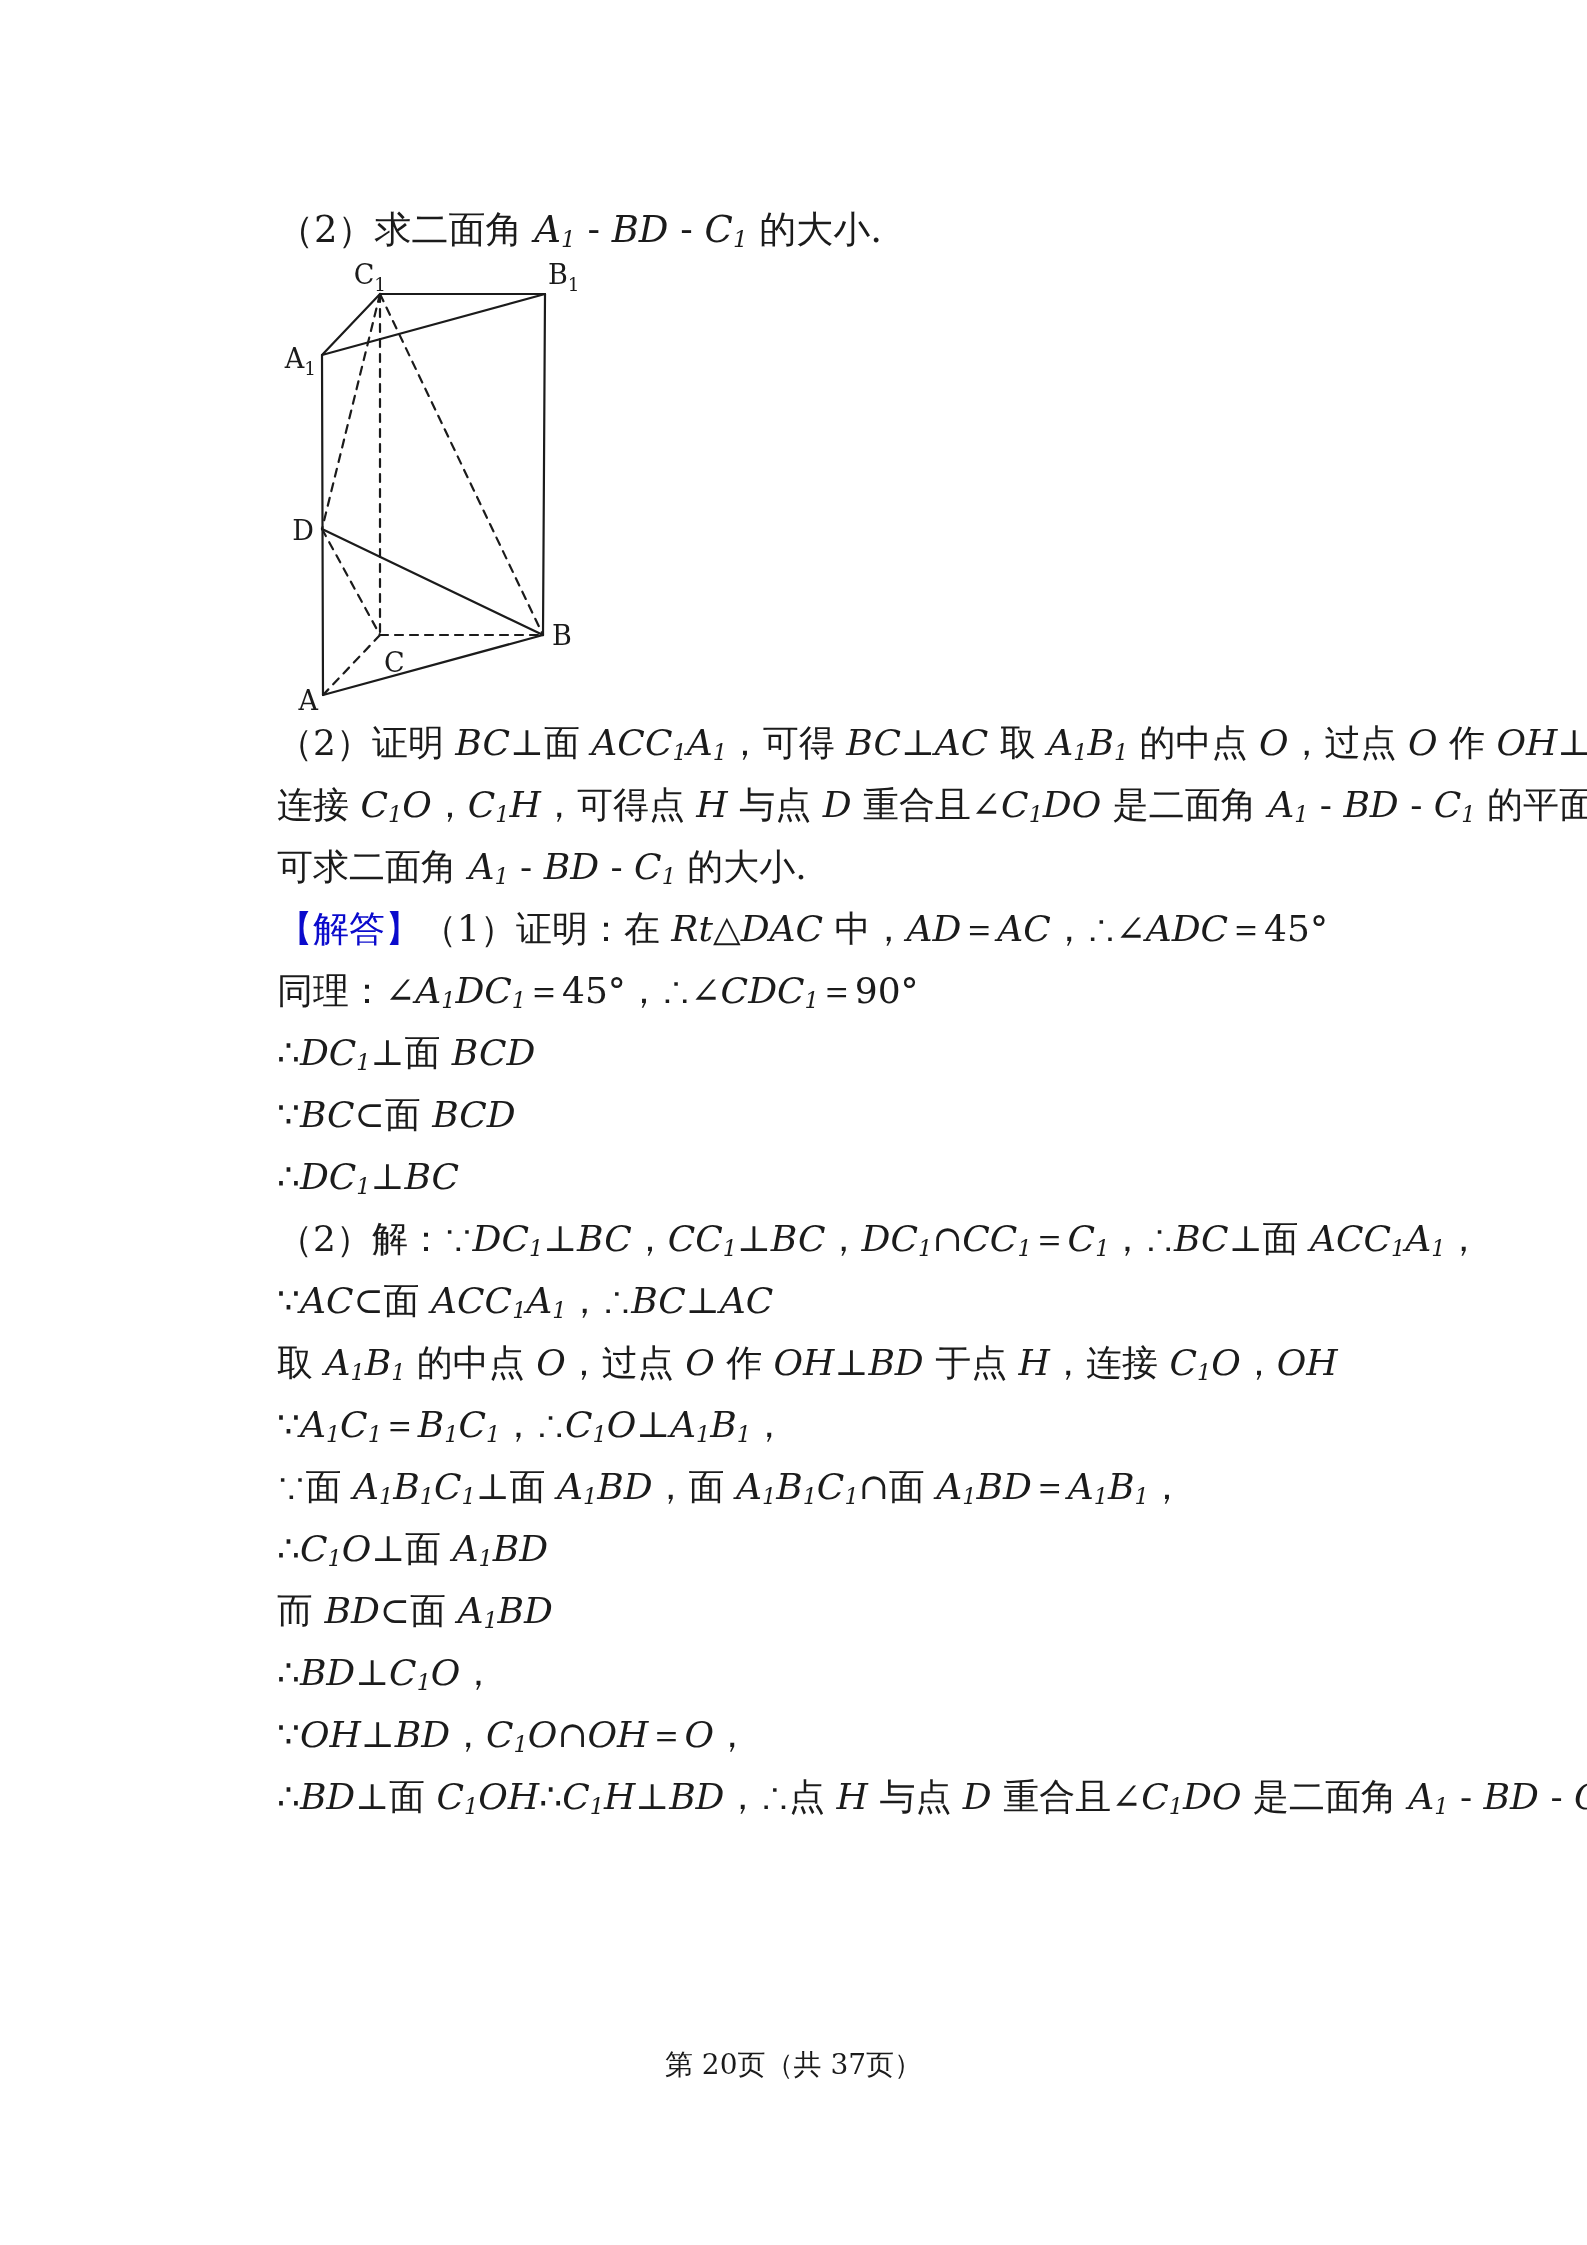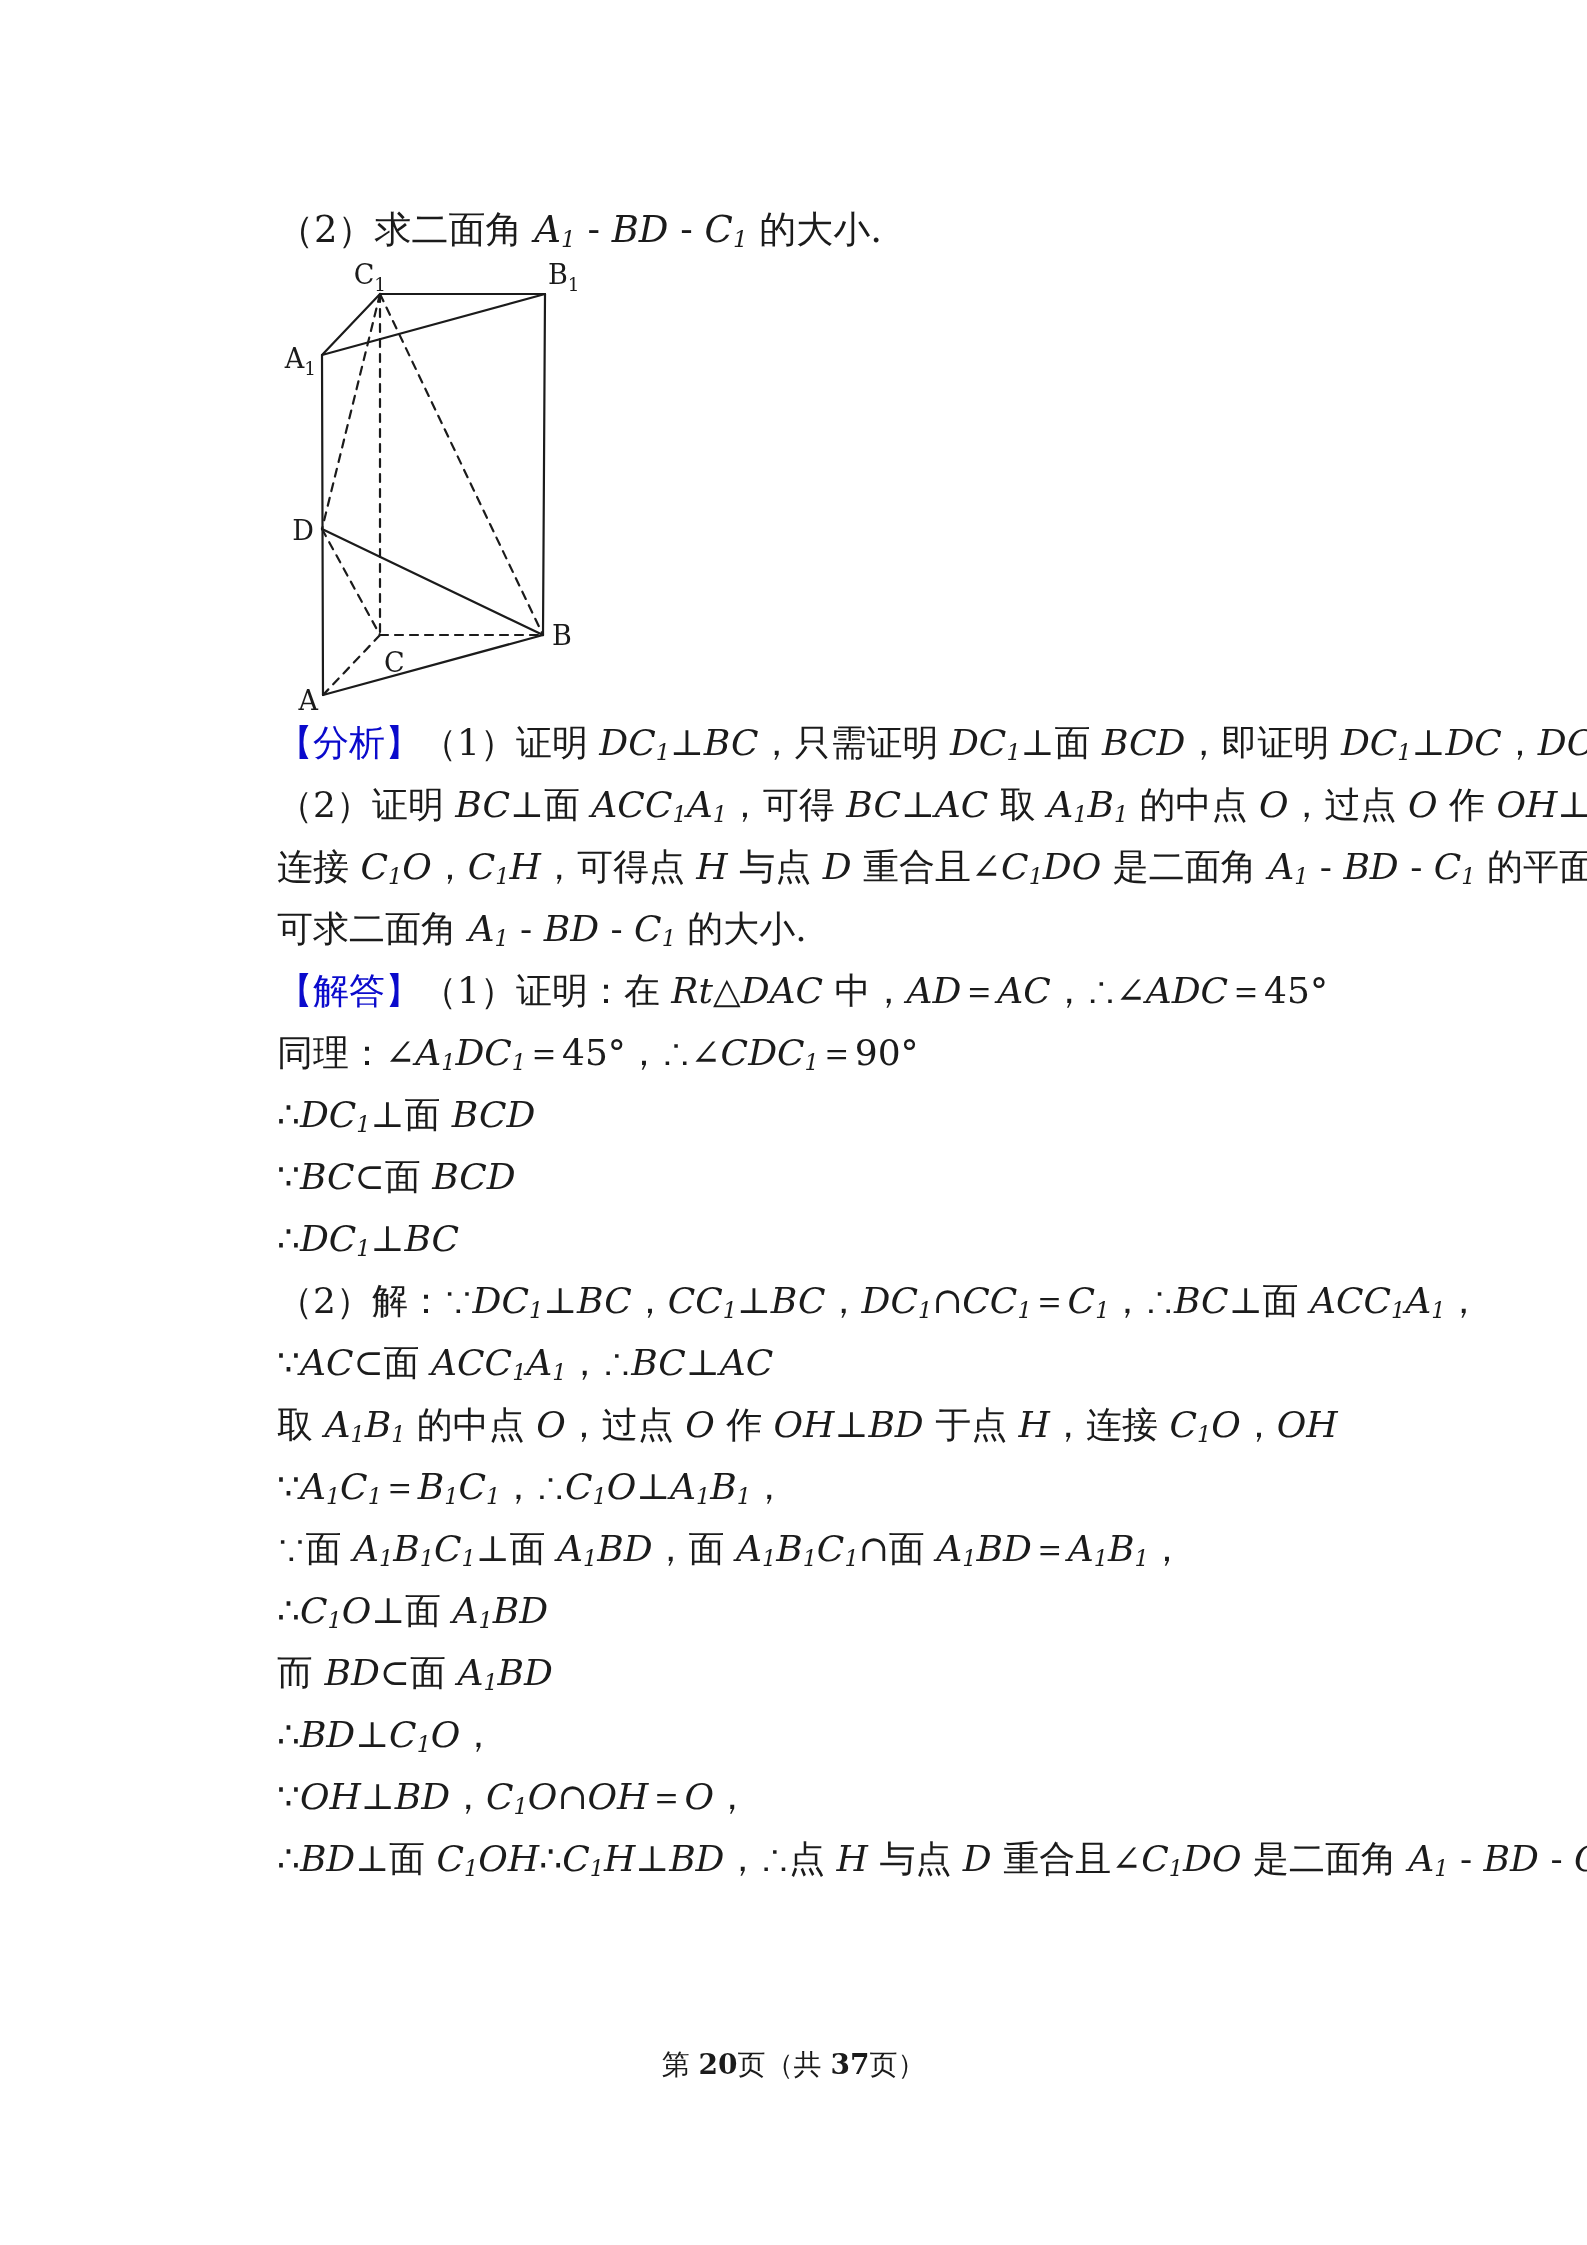--- a/index.html
+++ b/index.html
@@ -23,21 +23,21 @@
   }
   .bodyline i{font-style:italic;}
   .bodyline sub, .page-title sub{
     font-size:0.62em;vertical-align:-0.22em;line-height:0;
   }
   .seclabel{font-weight:normal;}
   .page-footer{
     position:absolute;left:0;top:2048px;width:1587px;
     text-align:center;font-size:28px;line-height:34px;
   }
-  .page-footer b{font-weight:bold;}
+  .page-footer b{font-weight:normal;}
   svg .edge{stroke:#1b1b1b;stroke-width:2.2;fill:none;stroke-linecap:round;}
   svg .edge.dashed{stroke-dasharray:8 7;}
   svg text{font-family:"DejaVu Serif","Liberation Serif",serif;font-size:27px;fill:#1b1b1b;}
 </style>
 </head>
 <body>
 
 <p class="page-title">（2）求二面角 <i>A<sub>1</sub></i> - <i>BD</i> - <i>C<sub>1</sub></i> 的大小.</p>
 
 <div class="figure-wrap">
@@ -63,21 +63,20 @@
         <text x="54" y="120" text-anchor="end">A<tspan dy="7" font-size="0.68em">1</tspan></text>
         <text x="52" y="292" text-anchor="end">D</text>
         <text x="122" y="424" text-anchor="start">C</text>
         <text x="290" y="397" text-anchor="start">B</text>
         <text x="56" y="462" text-anchor="end">A</text>
       </g>
   </svg>
 </div>
 
 <div class="proof-lines">
-    <p class="bodyline"><span class="seclabel" style="color: rgb(10, 10, 204);">【分析】</span><span>（1）证明 <i>DC<sub>1</sub></i>⊥<i>BC</i>，只需证明 <i>DC<sub>1</sub></i>⊥面 <i>BCD</i>，即证明 <i>DC<sub>1</sub></i>⊥<i>DC</i>，<i>DC</i>⊥；</span></p>
     <p class="bodyline"><span>（2）证明 <i>BC</i>⊥面 <i>ACC<sub>1</sub>A<sub>1</sub></i>，可得 <i>BC</i>⊥<i>AC</i> 取 <i>A<sub>1</sub>B<sub>1</sub></i> 的中点 <i>O</i>，过点 <i>O</i> 作 <i>OH</i>⊥ 于点 ，</span></p>
     <p class="bodyline"><span>连接 <i>C<sub>1</sub>O</i>，<i>C<sub>1</sub>H</i>，可得点 <i>H</i> 与点 <i>D</i> 重合且∠<i>C<sub>1</sub>DO</i> 是二面角 <i>A<sub>1</sub></i> - <i>BD</i> - <i>C<sub>1</sub></i> 的平面角，由此</span></p>
     <p class="bodyline"><span>可求二面角 <i>A<sub>1</sub></i> - <i>BD</i> - <i>C<sub>1</sub></i> 的大小.</span></p>
     <p class="bodyline"><span class="seclabel" style="color: rgb(10, 10, 204); text-align: right;">【解答】</span><span>（1）证明：在 <i>Rt</i>△<i>DAC</i> 中，<i>AD</i>＝<i>AC</i>，∴∠<i>ADC</i>＝45°</span></p>
     <p class="bodyline"><span>同理：∠<i>A<sub>1</sub>DC<sub>1</sub></i>＝45°，∴∠<i>CDC<sub>1</sub></i>＝90°</span></p>
     <p class="bodyline"><span>∴<i>DC<sub>1</sub></i>⊥面 <i>BCD</i></span></p>
     <p class="bodyline"><span>∵<i>BC</i>⊂面 <i>BCD</i></span></p>
     <p class="bodyline"><span>∴<i>DC<sub>1</sub></i>⊥<i>BC</i></span></p>
     <p class="bodyline"><span>（2）解：∵<i>DC<sub>1</sub></i>⊥<i>BC</i>，<i>CC<sub>1</sub></i>⊥<i>BC</i>，<i>DC<sub>1</sub></i>∩<i>CC<sub>1</sub></i>＝<i>C<sub>1</sub></i>，∴<i>BC</i>⊥面 <i>ACC<sub>1</sub>A<sub>1</sub></i>，</span></p>
     <p class="bodyline"><span>∵<i>AC</i>⊂面 <i>ACC<sub>1</sub>A<sub>1</sub></i>，∴<i>BC</i>⊥<i>AC</i></span></p>

